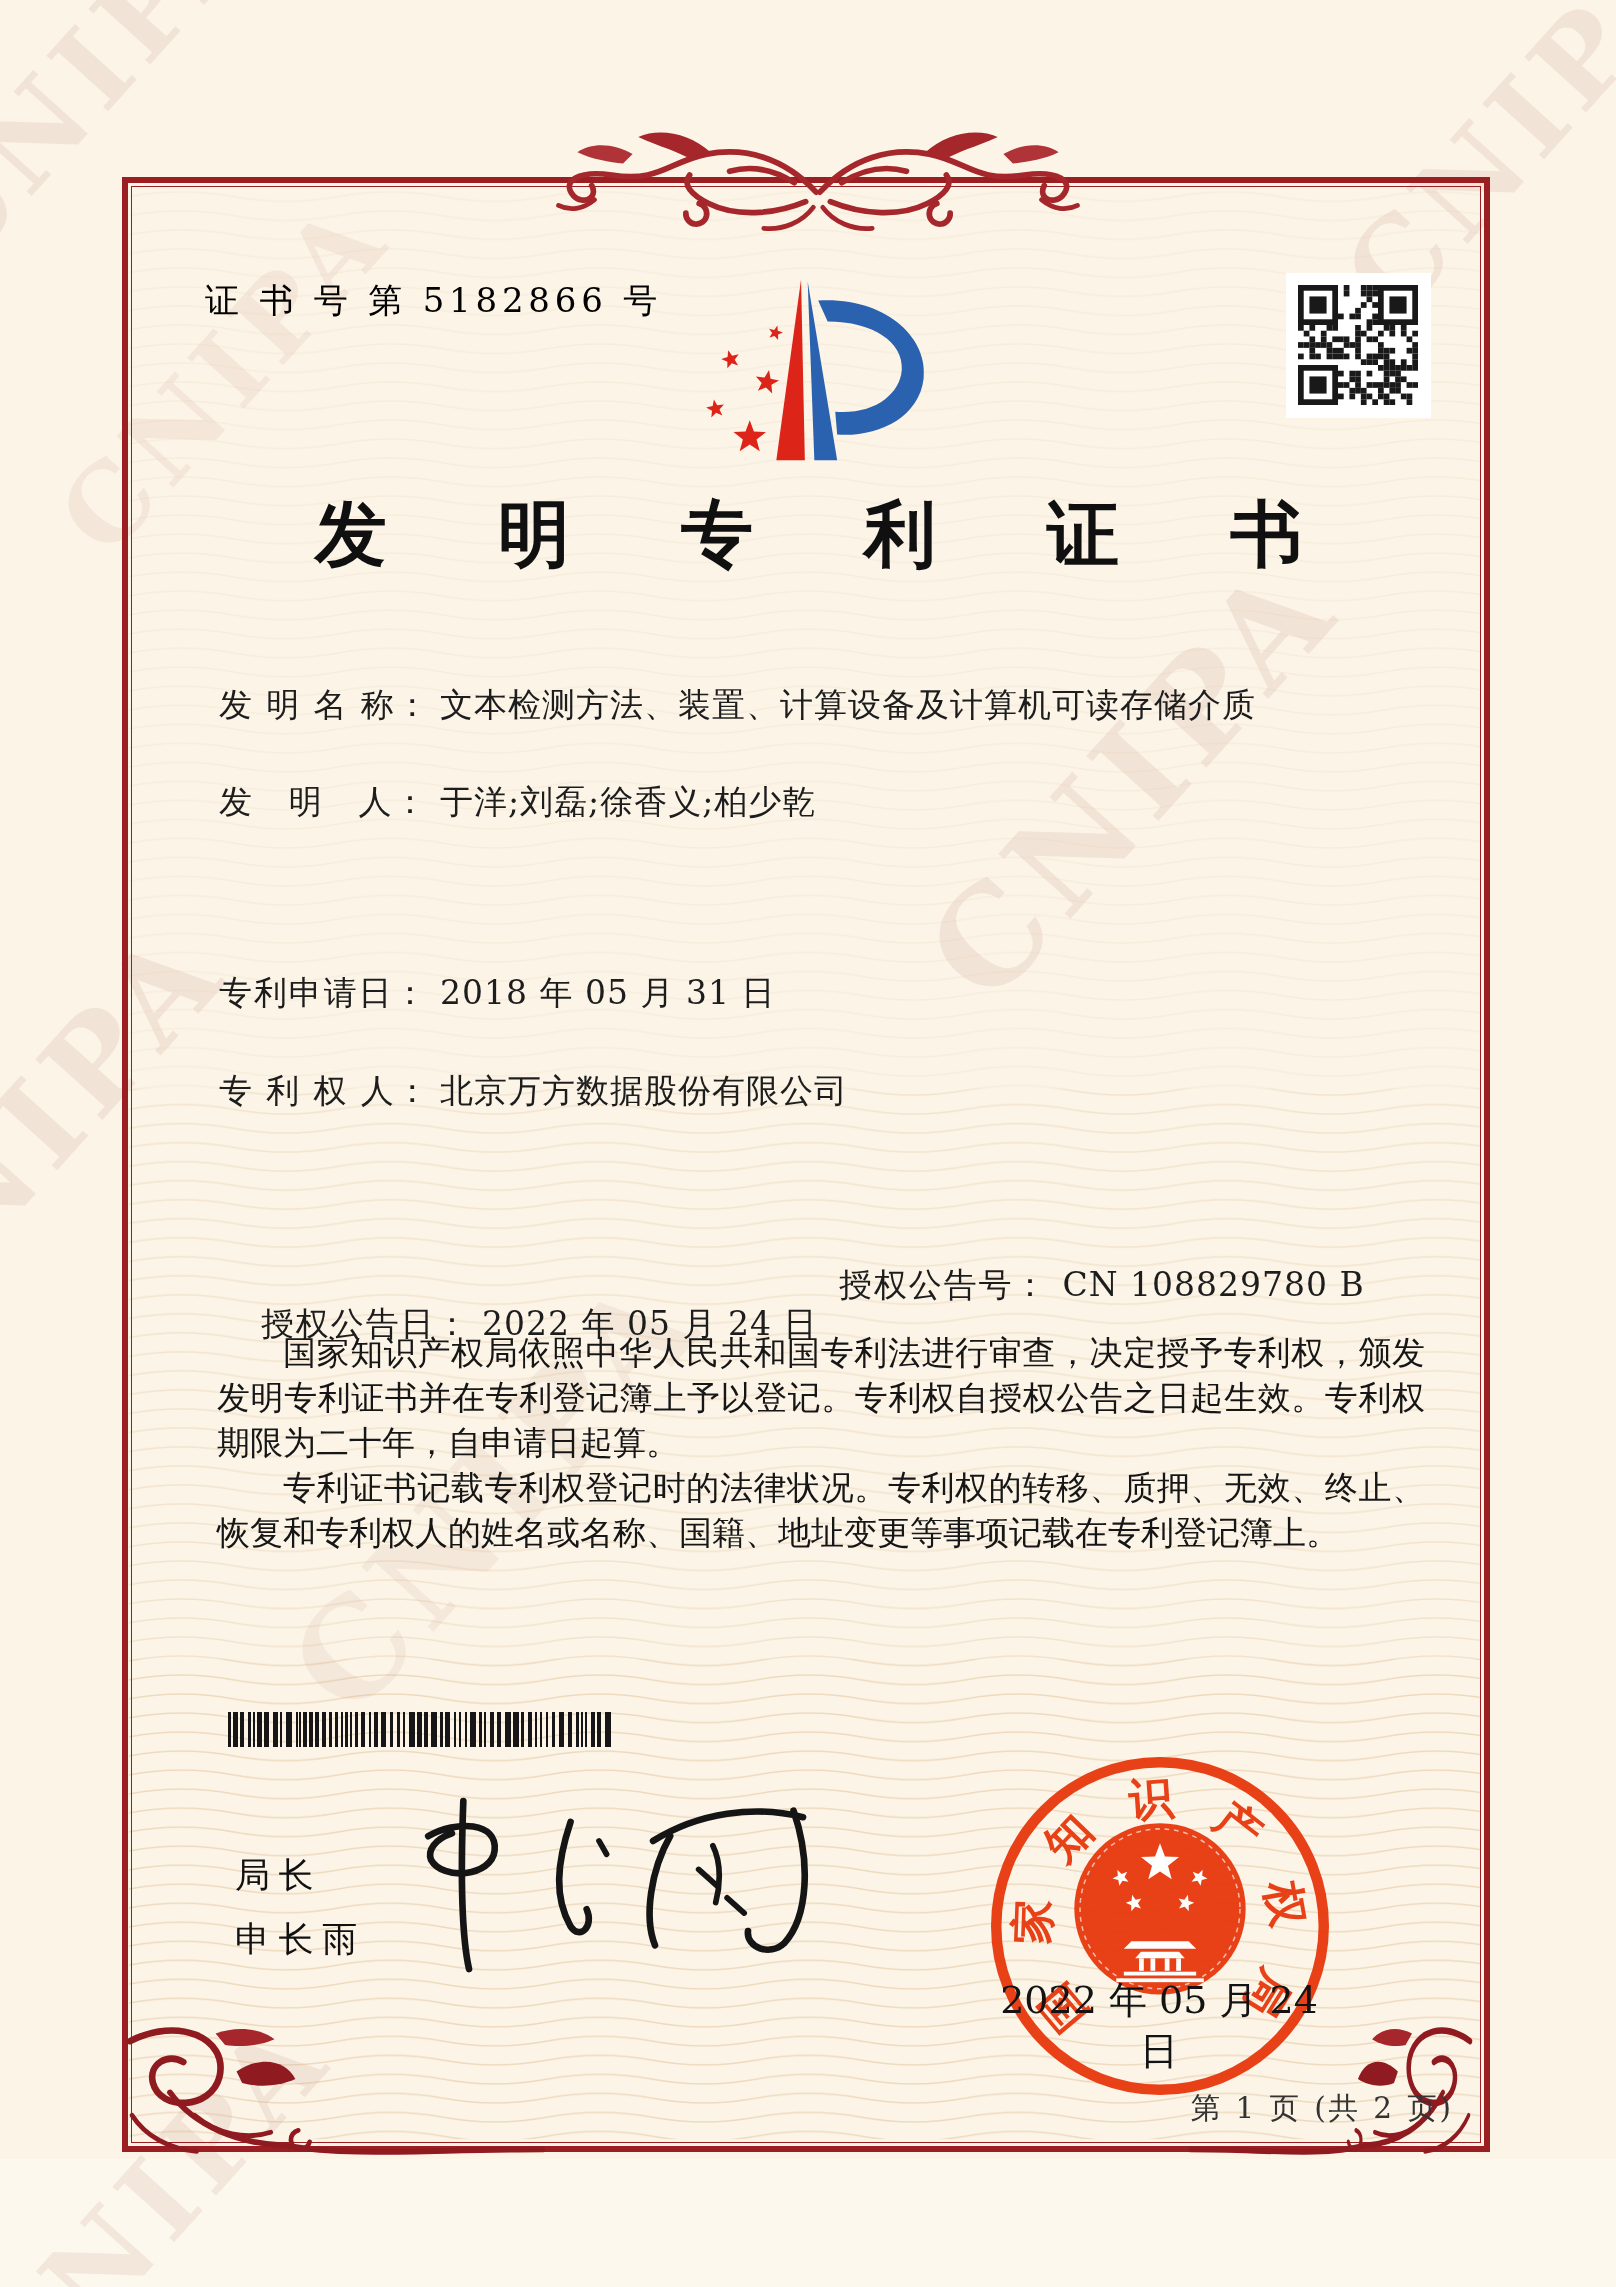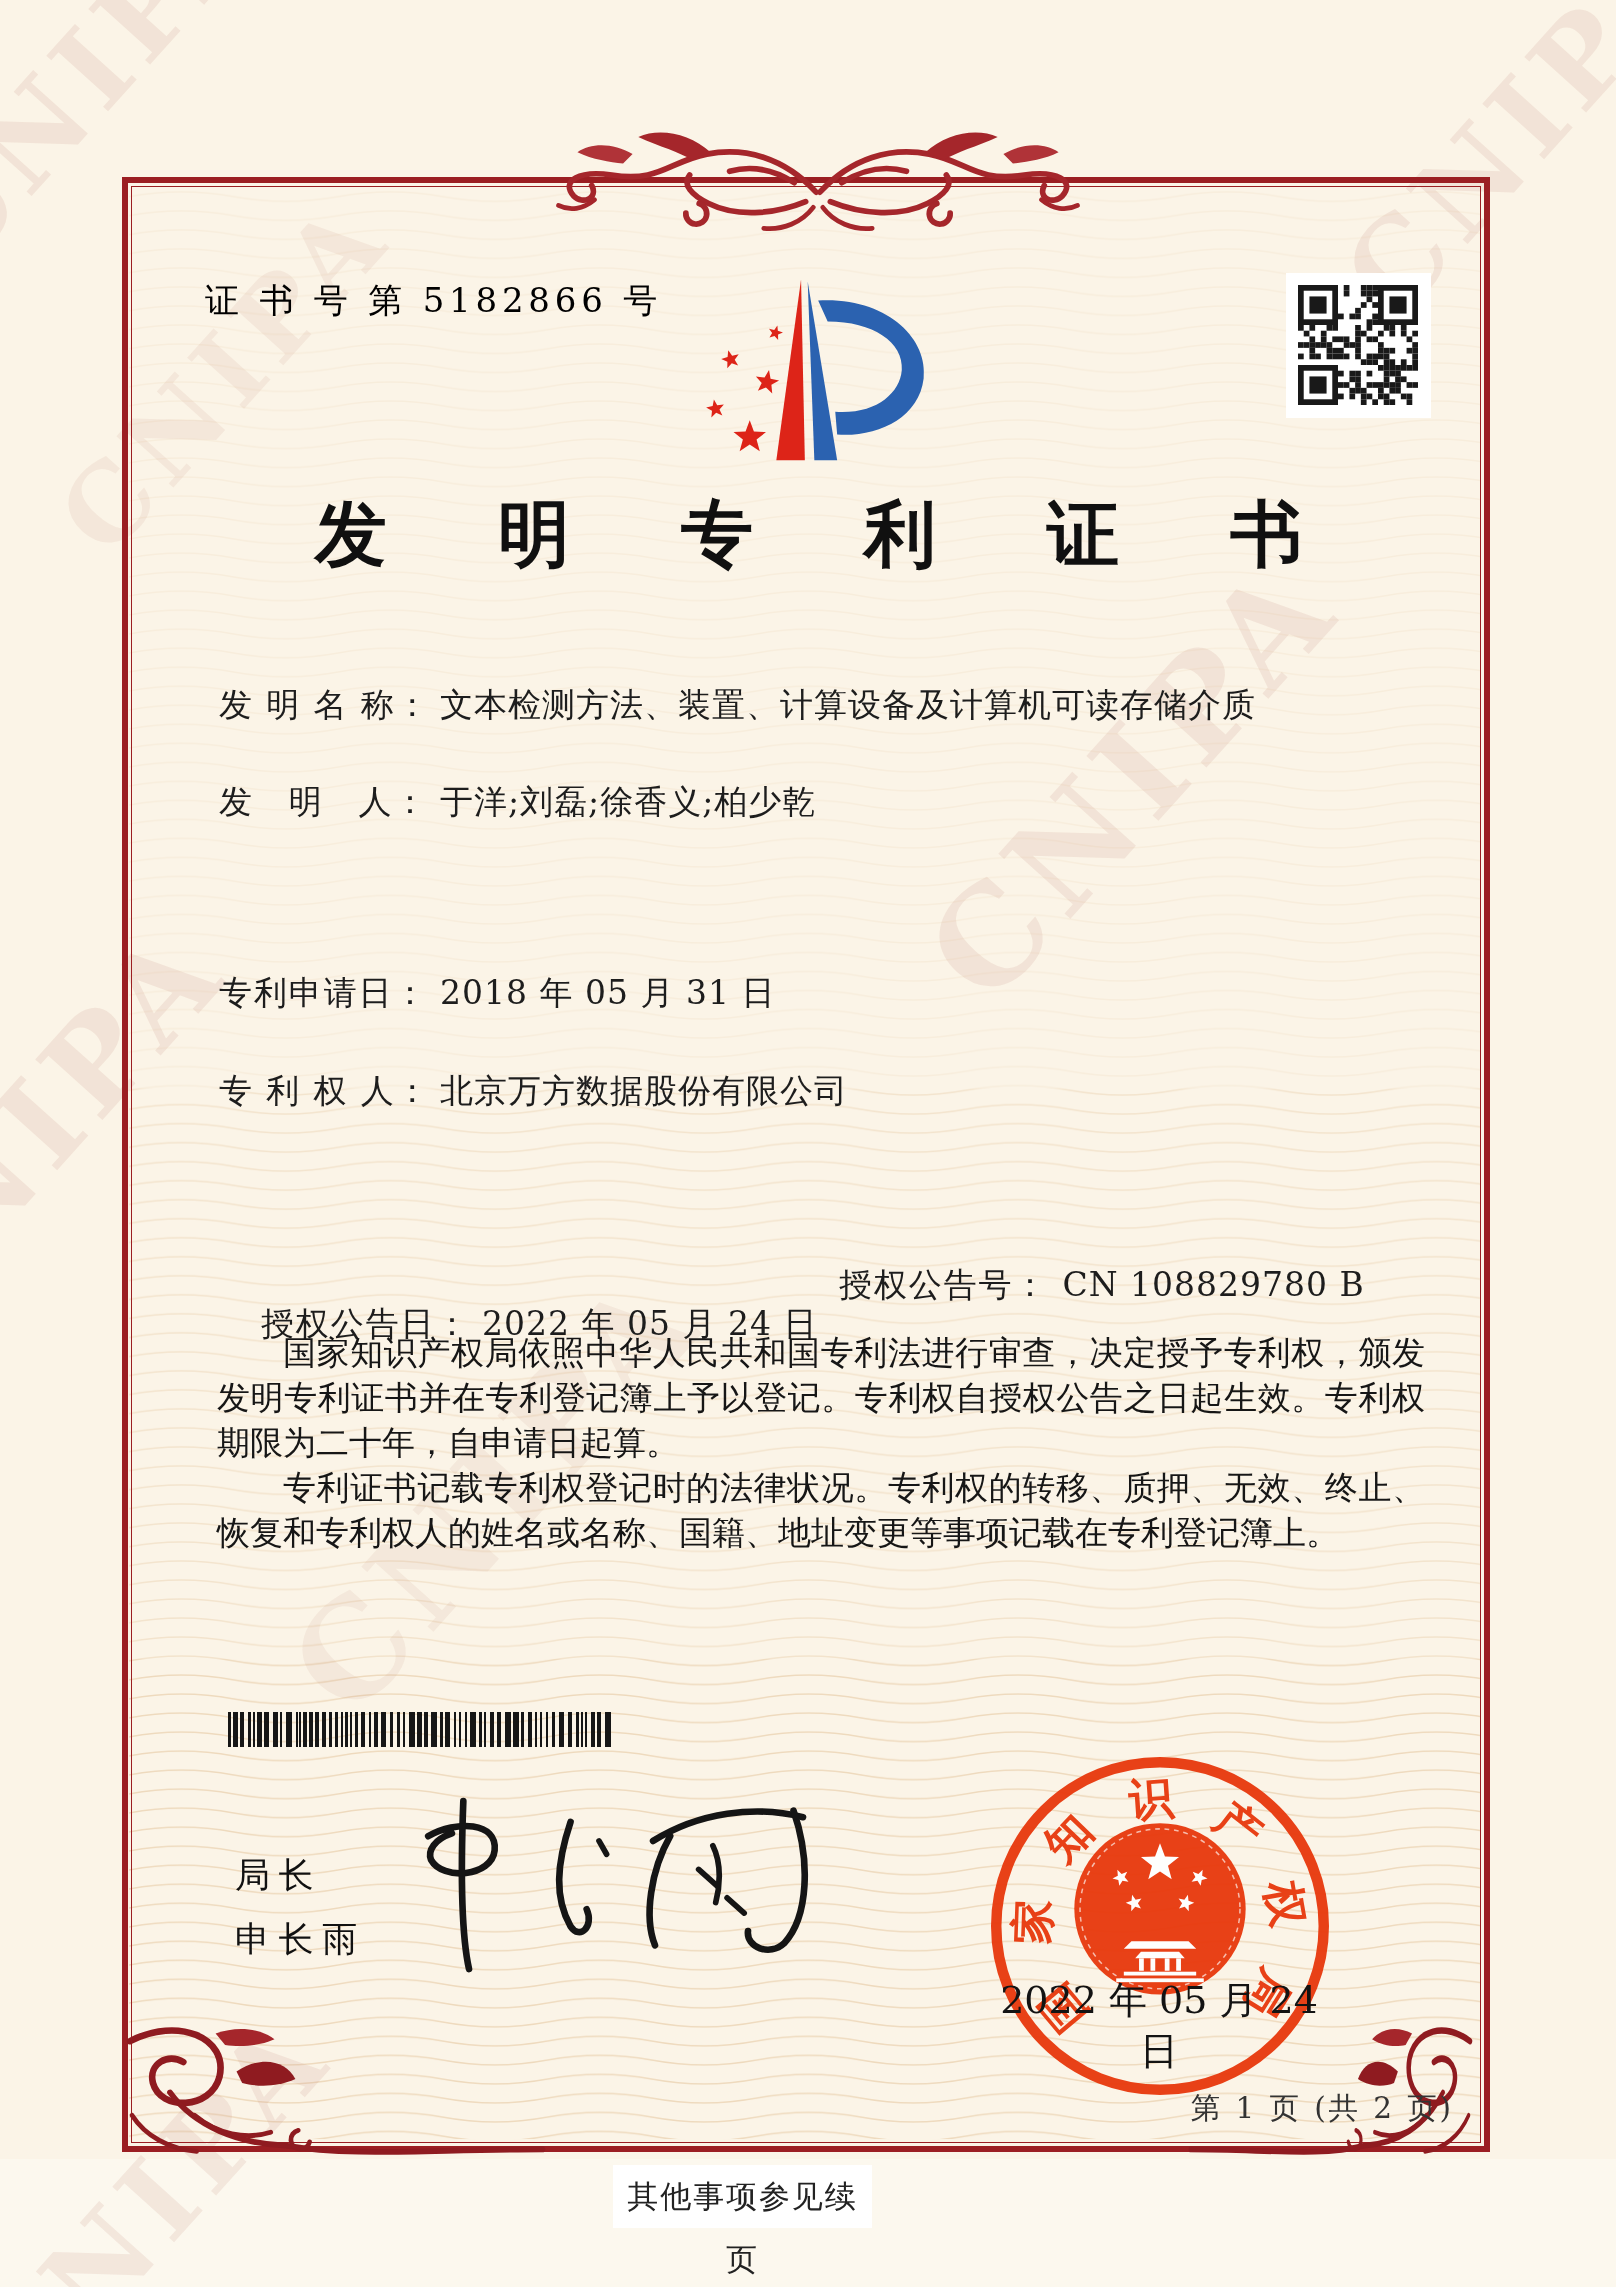--- a/index.html
+++ b/index.html
@@ -335,16 +335,15 @@
         <rect x="178" y="222" width="5" height="13"></rect>
       <rect x="193" y="222" width="5" height="13"></rect>
         <rect x="205" y="222" width="5" height="13"></rect>
       <rect x="150" y="236" width="76" height="4"></rect>
         <rect x="142" y="243" width="92" height="4"></rect>
     </g>
   </svg>
   <div class="sealdate">2022 年 05 月 24 日</div>
 
   <div class="pageno">第 1 页 (共 2 页)</div>
-  <div class="note">其他事项参见续页</div>
 
 </div>
 
 
 </body></html>

